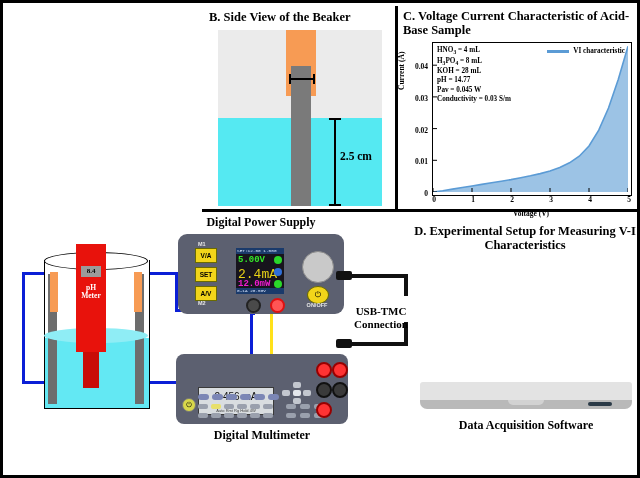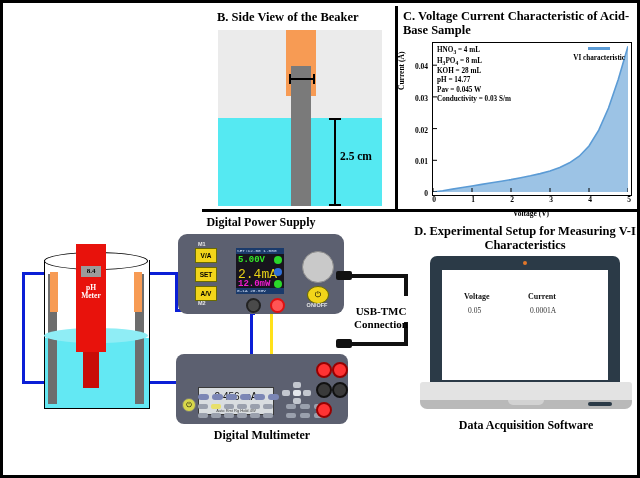--- a/index.html
+++ b/index.html
@@ -25,42 +25,42 @@
          clip-path:polygon(0 22%,100% 0,100% 100%,0 78%);}
   .connR{position:absolute;left:138px;top:80px;width:16px;height:14px;background:#4ec3bd;
          clip-path:polygon(100% 22%,0 0,0 100%,100% 78%);}
   .dimA{position:absolute;left:27px;top:110px;width:116px;height:2px;background:#000;}
   .dimA::before,.dimA::after{content:"";position:absolute;top:-4px;width:2px;height:10px;background:#000;}
   .dimA::before{left:0;} .dimA::after{right:0;}
   .dimAlabel{position:absolute;left:27px;top:115px;width:116px;text-align:center;font-size:11.5px;font-weight:bold;}
 
   
   #panelB{left:199px;top:3px;width:196px;height:206px;border-right:3px solid #000;border-bottom:3px solid #000;}
-  #panelB .ptitle{position:absolute;left:7px;top:4px;margin-left:8px;}
+  #panelB .ptitle{position:absolute;left:7px;top:4px;}
   .beakerSide{position:absolute;left:16px;top:24px;width:164px;height:176px;background:#ebebeb;}
   .liquidSide{position:absolute;left:0;bottom:0;width:100%;height:88px;background:#55e9f2;}
   .orangeBlock{position:absolute;left:68px;top:0;width:30px;height:66px;background:#f79b54;}
   .probe{position:absolute;left:73px;top:36px;width:20px;height:140px;background:#7a7a7a;}
   .dimB{position:absolute;left:71px;top:48px;width:26px;height:2px;background:#000;}
   .dimB::before,.dimB::after{content:"";position:absolute;top:-4px;width:2px;height:10px;background:#000;}
   .dimB::before{left:0;} .dimB::after{right:0;}
   .dimBlabel{position:absolute;left:46px;top:32px;width:78px;text-align:center;font-size:11.5px;font-weight:bold;}
   .dimV{position:absolute;left:116px;top:88px;width:2px;height:88px;background:#000;}
   .dimV::before,.dimV::after{content:"";position:absolute;left:-5px;width:12px;height:2px;background:#000;}
   .dimV::before{top:0;} .dimV::after{bottom:0;}
   .dimVlabel{position:absolute;left:122px;top:120px;font-size:11.5px;font-weight:bold;}
 
   
   #panelC{left:395px;top:3px;width:242px;height:206px;border-bottom:3px solid #000;}
   #panelC .ptitle{position:absolute;left:5px;top:3px;width:234px;}
   .plotbox{position:absolute;left:34px;top:36px;width:198px;height:152px;border:1.6px solid #000;background:#fff;}
   .plotsvg{position:absolute;left:0;top:0;}
   .annot{position:absolute;left:4px;top:3px;font-size:7.2px;font-weight:bold;line-height:1.28;color:#000;white-space:nowrap;}
   .annot sub{font-size:5.6px;}
-  .legbox{position:absolute;right:6px;top:4px;display:flex;align-items:center;gap:4px;flex-direction:column;}
+  .legbox{position:absolute;right:6px;top:4px;display:flex;align-items:center;gap:4px;}
   .legline{width:22px;height:3px;background:#5b9bd5;}
   .legtxt{font-size:7.2px;font-weight:bold;}
   .ylab{position:absolute;left:-1px;top:84px;transform:rotate(-90deg);transform-origin:left top;
         font-size:7.5px;font-weight:bold;white-space:nowrap;}
   .ytickwrap{position:absolute;left:0;top:36px;width:34px;height:152px;}
   .ytk{position:absolute;right:4px;font-size:7.5px;font-weight:bold;transform:translateY(-50%);}
   .xtickwrap{position:absolute;left:34px;top:188px;width:198px;height:14px;}
   .xtk{position:absolute;top:1px;font-size:7.5px;font-weight:bold;transform:translateX(-50%);}
   .xlab{position:absolute;left:34px;top:203px;width:198px;text-align:center;font-size:7.5px;font-weight:bold;}
 
@@ -336,29 +336,20 @@
     <div class="plug" style="left:330px;top:59px;"></div>
     <div class="wireK" style="left:346px;top:130px;width:56px;height:4px;"></div>
     <div class="wireK" style="left:398px;top:110px;width:4px;height:24px;"></div>
     <div class="plug" style="left:330px;top:127px;"></div>
     <div id="usbLbl">
       <div>USB-TMC</div>
       <div>Connection</div>
     </div>
 
     <div class="lapWrap">
-      <div class="lapLid">
-        <div class="camDot"></div>
-        <div class="lapScr">
-          <div class="swHead" style="left:22px;top:22px;">Voltage</div>
-          <div class="swHead" style="left:86px;top:22px;">Current</div>
-          <div class="swVal" style="left:26px;top:36px;">0.05</div>
-          <div class="swVal" style="left:88px;top:36px;">0.0001A</div>
-        </div>
-      </div>
       <div class="lapBase"></div>
       <div class="lapBaseLip"></div>
       <div class="lapNotch"></div>
       <div class="lapPort"></div>
     </div>
     <div class="cap" id="capLap">Data Acquisition Software</div>
   </div>
 </div>
 
 </body></html>

